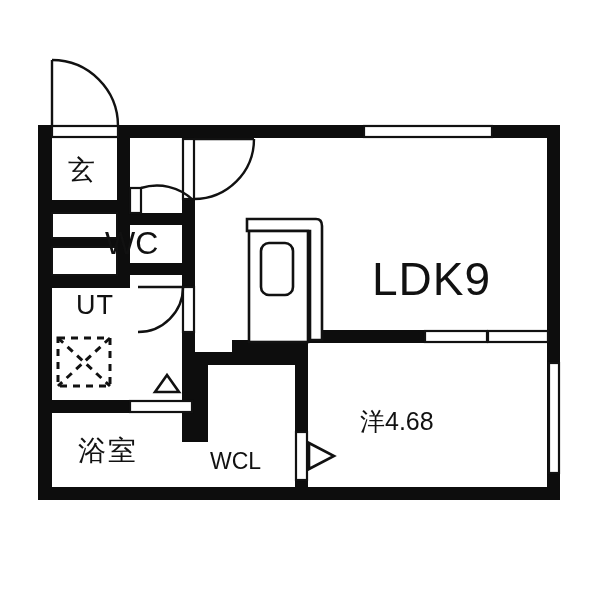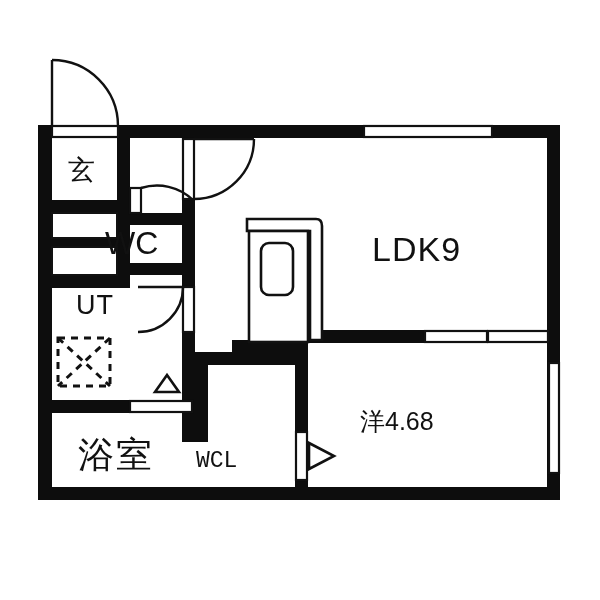--- a/index.html
+++ b/index.html
@@ -28,27 +28,27 @@
   }
   .room-label {
     position: absolute;
     color: #111111;
     font-family: "Liberation Sans", "DejaVu Sans", sans-serif;
     font-weight: 400;
     white-space: nowrap;
     line-height: 1;
     user-select: none;
   }
-  .lbl-ldk   { font-size: 34px; letter-spacing: 1px; }
+  .lbl-ldk   { font-size: 46px; letter-spacing: 1px; margin-top: 24px; }
   .lbl-yo    { font-size: 25px; letter-spacing: 0px; }
   .lbl-wc    { font-size: 32px; letter-spacing: 0px; }
   .lbl-ut    { font-size: 27px; letter-spacing: 1px; }
   .lbl-wcl   { font-size: 23px; letter-spacing: 0px; }
   .lbl-gen   { font-size: 27px; }
-  .lbl-bath  { font-size: 36px; letter-spacing: 2px; }
+  .lbl-bath  { font-size: 28px; letter-spacing: 2px; }
 </style>
 </head>
 <body>
 
 <div id="floorplan-root">
 
   <svg id="floorplan-svg" viewBox="0 0 600 600" xmlns="http://www.w3.org/2000/svg">
 
     <rect x="0" y="0" width="600" height="600" fill="#ffffff"></rect>
 
@@ -166,17 +166,17 @@
   <div class="room-label lbl-ldk" style="left:372px; top:232px;">LDK9</div>
 
   <div class="room-label lbl-yo" style="left:360px; top:409px;">洋4.68</div>
 
   <div class="room-label lbl-wc" style="left:105px; top:227px;">WC</div>
 
   <div class="room-label lbl-ut" style="left:76px; top:292px;">UT</div>
 
   <div class="room-label lbl-bath" style="left:78px; top:437px;">浴室</div>
 
-  <div class="room-label lbl-wcl" style="left:196px; top:450px;font-family:Liberation Mono, monospace;">WCL</div>
+  <div class="room-label lbl-wcl" style="left:210px; top:450px;">WCL</div>
 
   <div class="room-label lbl-gen" style="left:68px; top:157px;">玄</div>
 
 </div>
 
 </body></html>

